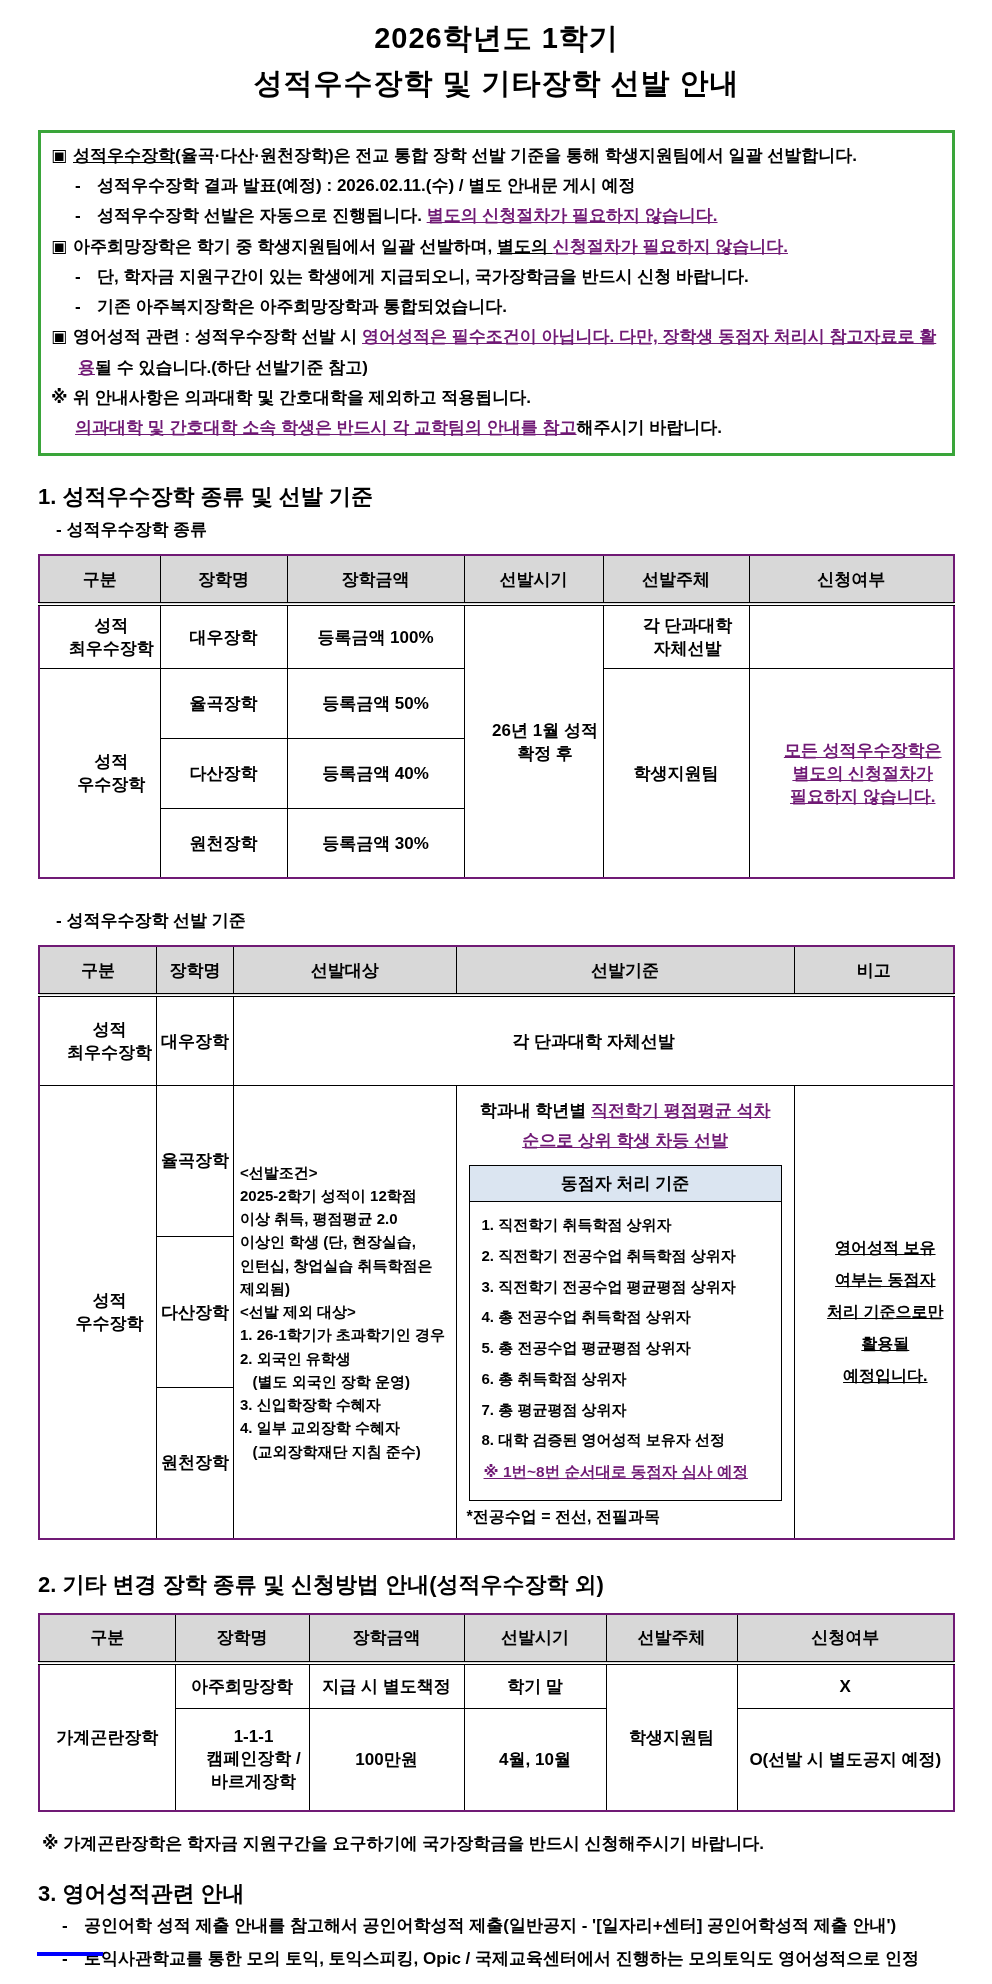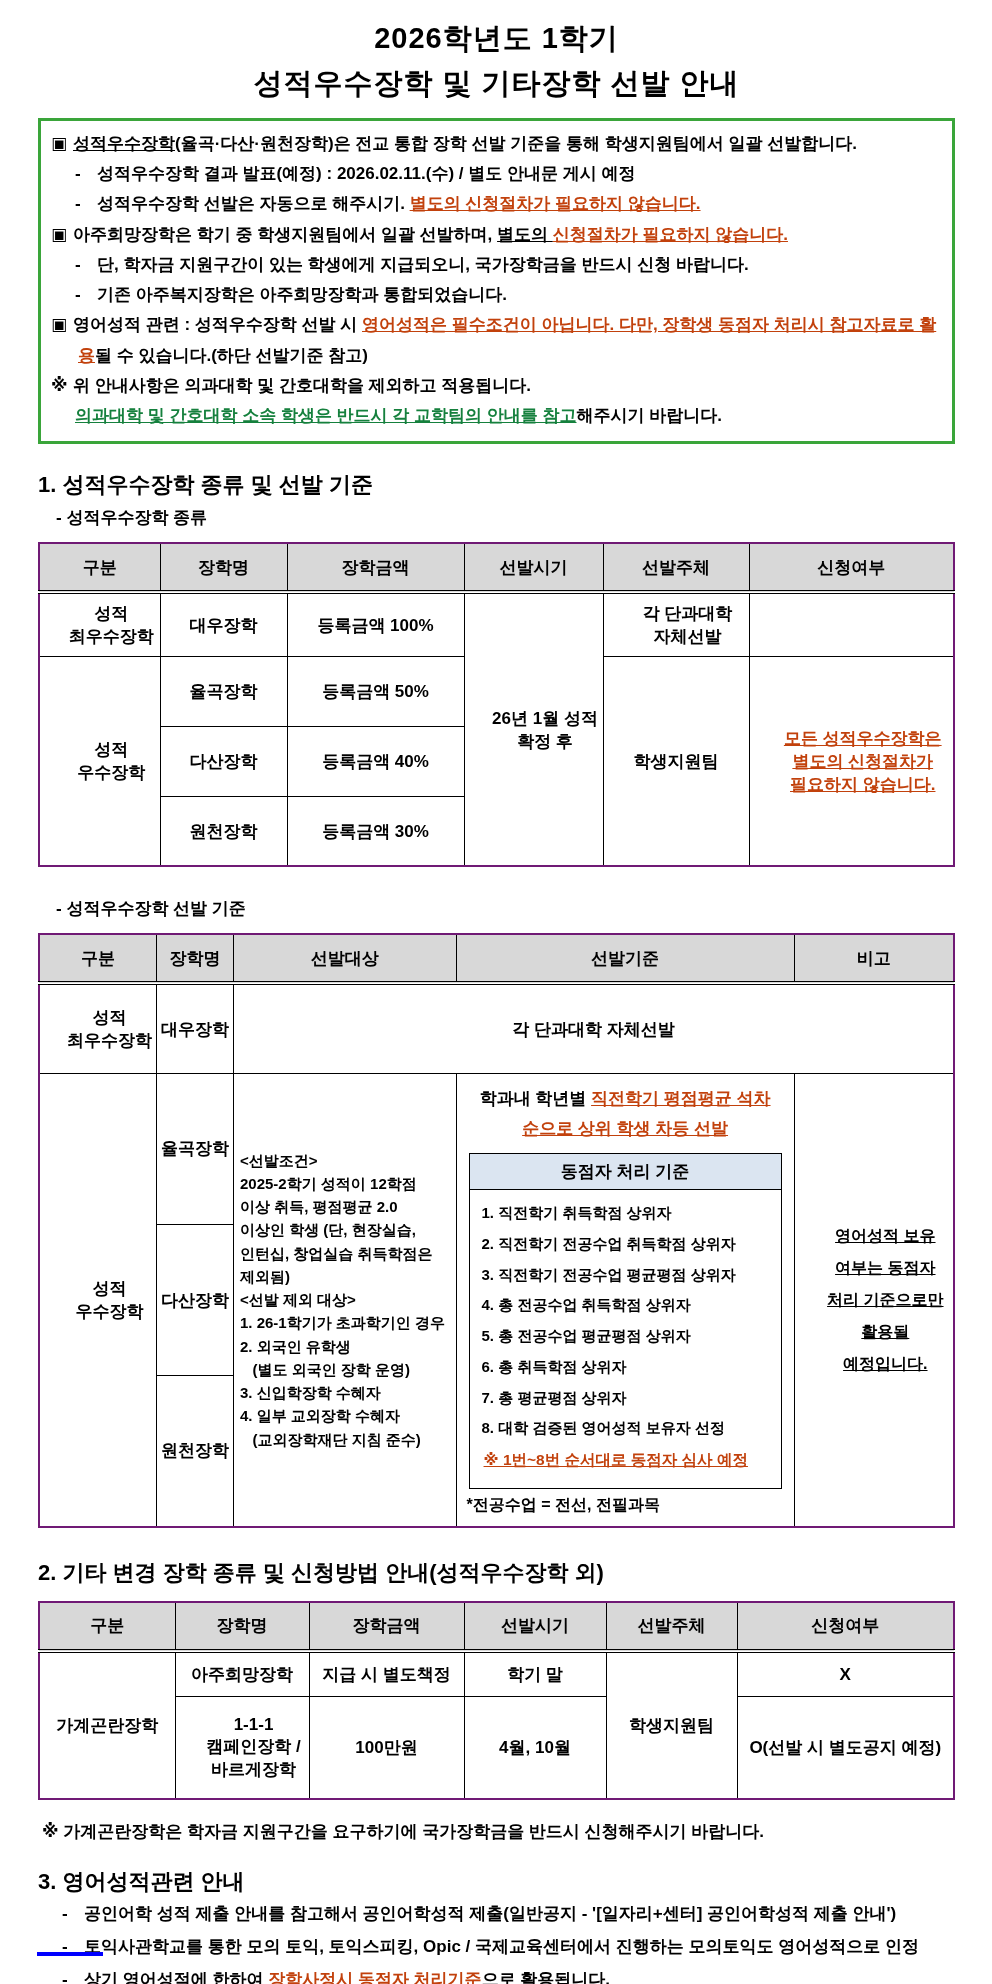--- a/index.html
+++ b/index.html
@@ -3,27 +3,27 @@
 <meta charset="utf-8">
 <style>
   html,body{margin:0;padding:0;}
   body{
     width:992px;height:1984px;position:relative;background:#fff;color:#000;
     font-family:"Liberation Sans","DejaVu Sans",sans-serif;font-weight:bold;
     overflow:hidden;
   }
   .page{padding:16px 37px 0 38px;}
   .title{text-align:center;font-size:29px;line-height:1.55;letter-spacing:1px;}
-  .notice{border:3px solid #3aa53a;margin-top:12px;padding:8px 14px 10px 10px;font-size:17px;line-height:1.78;}
+  .notice{border:3px solid #3aa53a;margin-top:24px;padding:8px 14px 10px 10px;font-size:17px;line-height:1.78;}
   .n-item{padding-left:27px;text-indent:-27px;}
   .n-sub{margin-left:24px;padding-left:22px;text-indent:-22px;}
   .n-cont{margin-left:24px;padding-left:0;}
   .marker{display:inline-block;width:22px;text-indent:0;}
-  .red{color:#c2410c;}
-  .blue{color:#15803d;}
+  .red{color:#701a75;}
+  .blue{color:#701a75;}
   .u{text-decoration:underline;}
   .sec-h{font-size:22px;margin-top:26px;}
   .sec-sub{font-size:17px;margin:6px 0 0 18px;}
   table{border-collapse:collapse;table-layout:fixed;margin-top:13px;border:2px solid #701a75;}
   th,td{border:1.5px solid #000;text-align:center;vertical-align:middle;font-size:17px;padding:3px 4px;word-break:keep-all;}
   th{background:#d8d8d8;border-bottom:4px double #000;font-weight:bold;height:40px;}
   .pre{white-space:pre-line;padding-left:27px;}
   .target-cell{font-size:15px;line-height:1.55;text-align:left;padding:6px 6px;}
   .criteria-cell{padding:6px 6px 8px 6px;vertical-align:top;}
   .criteria-intro{font-size:17px;line-height:1.8;margin-top:4px;}
@@ -49,21 +49,21 @@
   </div>
 
   <div class="notice">
     <div class="n-item">
       <span class="marker">▣</span><span class="u">성적우수장학</span><span>(율곡·다산·원천장학)은 전교 통합 장학 선발 기준을 통해 학생지원팀에서 일괄 선발합니다.</span>
     </div>
     <div class="n-sub">
       <span class="marker">-</span><span>성적우수장학 결과 발표(예정) : 2026.02.11.(수) / 별도 안내문 게시 예정</span>
     </div>
     <div class="n-sub">
-      <span class="marker">-</span><span>성적우수장학 선발은 자동으로 해주시기. </span><span class="red u">별도의 신청절차가 필요하지 않습니다.</span>
+      <span class="marker">-</span><span>성적우수장학 선발은 자동으로 진행됩니다. </span><span class="red u">별도의 신청절차가 필요하지 않습니다.</span>
     </div>
     <div class="n-item">
       <span class="marker">▣</span><span>아주희망장학은 학기 중 학생지원팀에서 일괄 선발하며, </span><span class="u">별도의 </span><span class="red u">신청절차가 필요하지 않습니다.</span>
     </div>
     <div class="n-sub">
       <span class="marker">-</span><span>단, 학자금 지원구간이 있는 학생에게 지급되오니, 국가장학금을 반드시 신청 바랍니다.</span>
     </div>
     <div class="n-sub">
       <span class="marker">-</span><span>기존 아주복지장학은 아주희망장학과 통합되었습니다.</span>
     </div>

